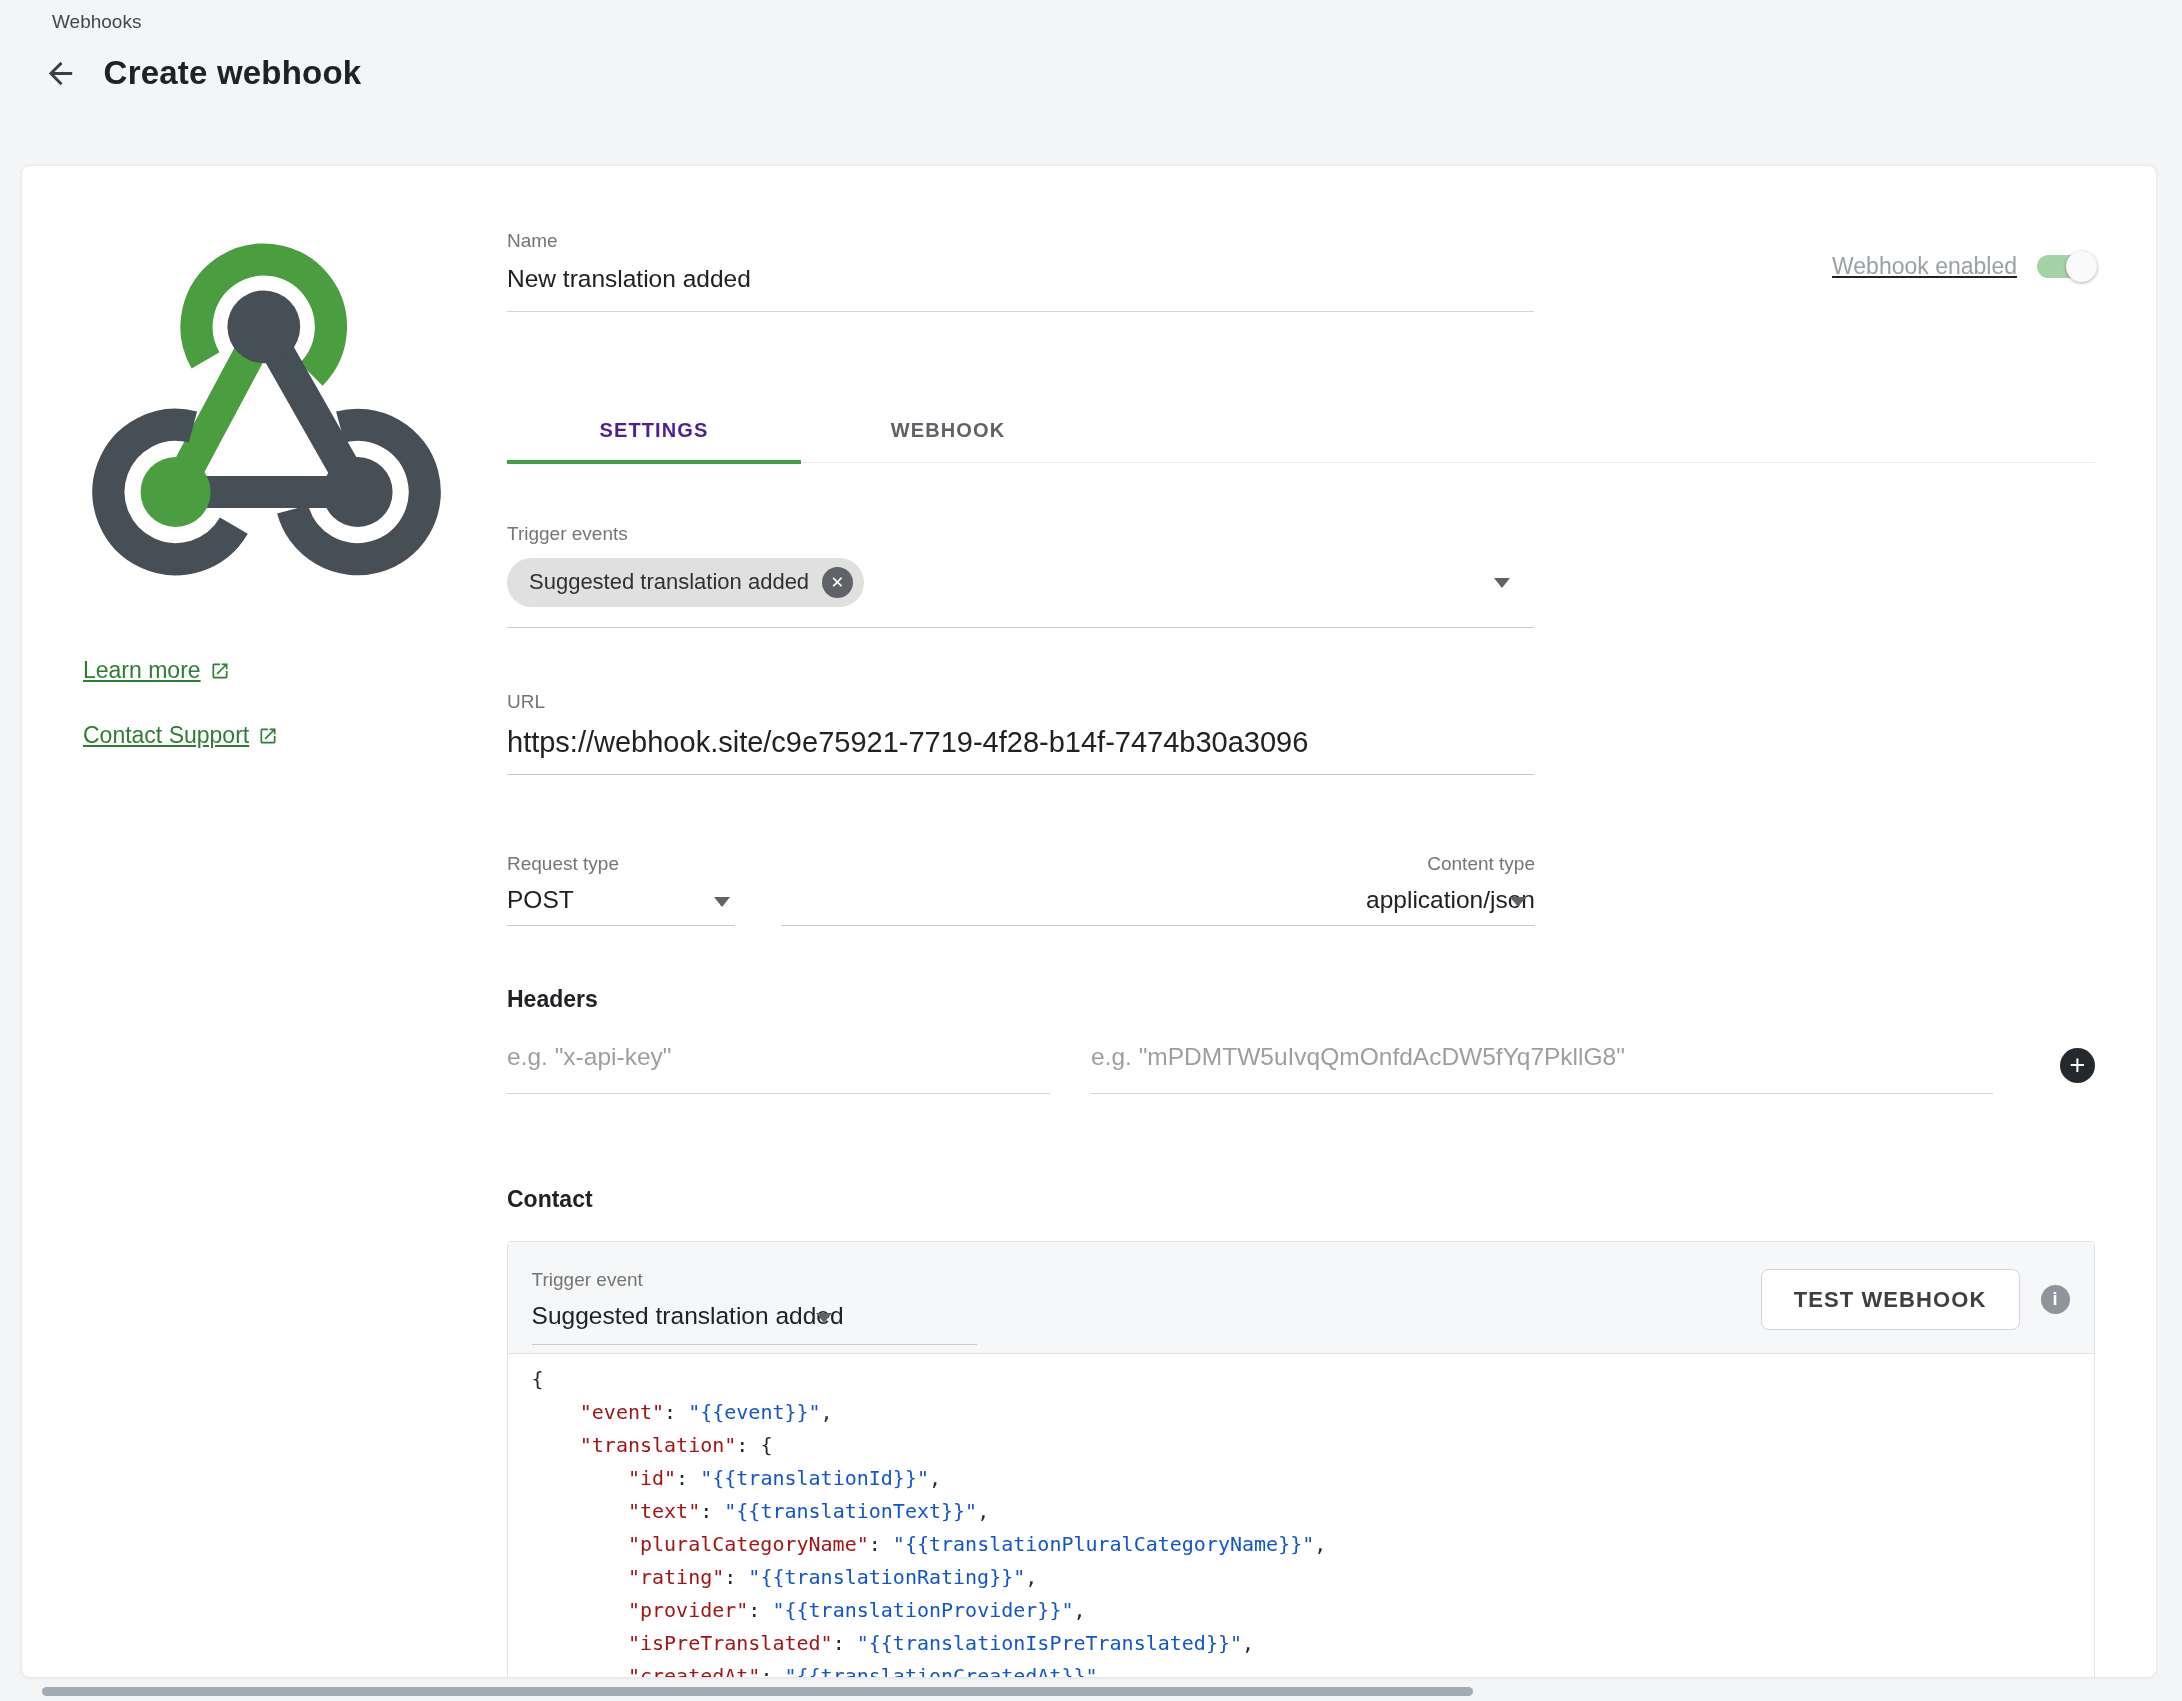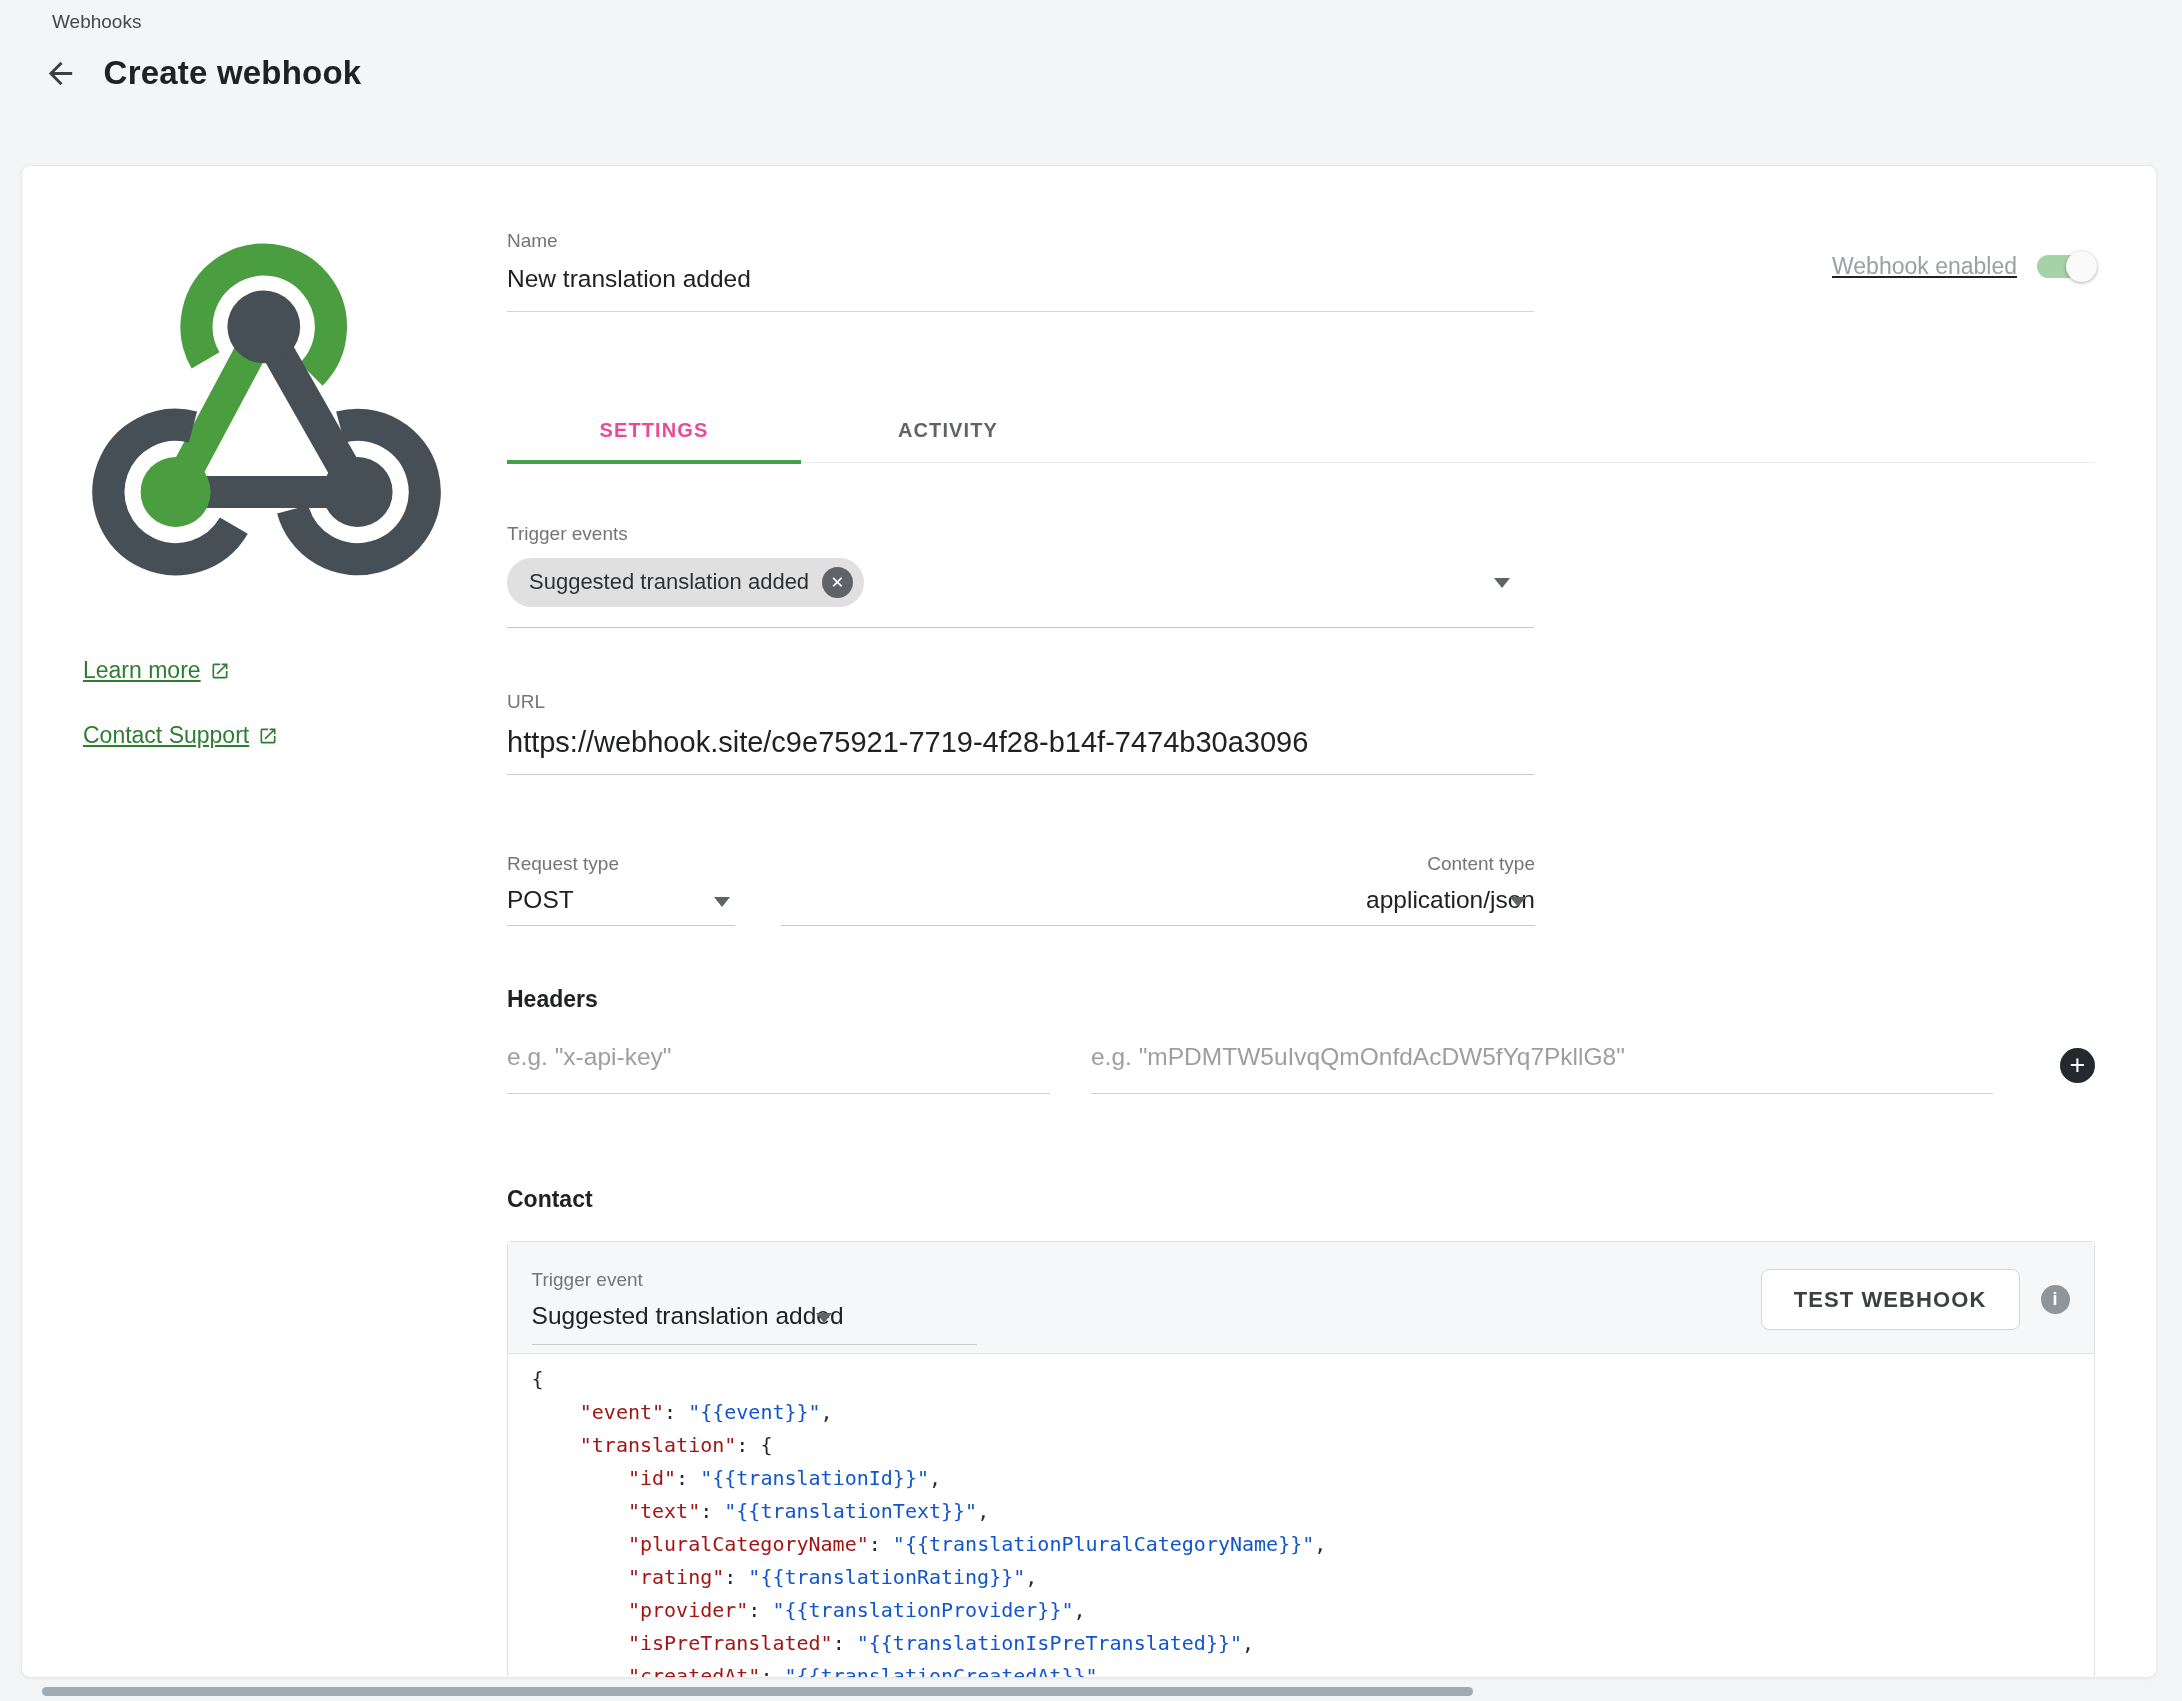--- a/index.html
+++ b/index.html
@@ -42,21 +42,21 @@
   .switch.on .track { background:#a5d2a7; }
   .switch .thumb { position:absolute; top:-3.6px; left:-1.8px; width:31px; height:31px; border-radius:50%;
       background:#fafafa; box-shadow:0 0.9px 3.6px rgba(0,0,0,0.35); transition:left .1s; }
   .switch.on .thumb { left:29px; }
 
   
   .tabs { position:absolute; left:0; top:231px; width:1588px; height:66px; display:flex;
           border-bottom:0.9px solid #e9ebec; }
   .tab { width:294px; height:66px; display:flex; align-items:center; justify-content:center;
          font-size:20px; font-weight:700; letter-spacing:1.1px; color:#5f6368; cursor:pointer; position:relative; }
-  .tab.active { color:#ec4899; }
+  .tab.active { color:#4c1d95; }
   .tab.active::after { content:""; position:absolute; left:0; right:0; bottom:-0.9px; height:3.6px; background:#43a047; }
 
   
   .trigger-field { position:absolute; left:0; top:357px; width:1027px; border-bottom:0.9px solid #c9c9c9; padding-bottom:20px; }
   .chip-row { margin-top:12.7px; position:relative; height:49px; display:flex; align-items:center; }
   .chip { display:inline-flex; align-items:center; height:49px; background:#e0e0e0; border-radius:24.5px;
           padding:0 11px 0 22px; gap:12.7px; }
   .chip-label { font-size:22px; color:#2e3134; }
   .chip-x { width:31px; height:31px; border-radius:50%; background:#5f6368; color:#fff; font-size:16.4px;
             display:flex; align-items:center; justify-content:center; cursor:pointer; }
@@ -175,21 +175,21 @@
     <div class="toggle-row">
       <span class="toggle-label">Webhook enabled</span>
       <span class="switch on">
         <span class="track"></span>
         <span class="thumb"></span>
       </span>
     </div>
 
     <div class="tabs">
       <div class="tab active">SETTINGS</div>
-      <div class="tab">ACTIVITY</div>
+      <div class="tab">WEBHOOK</div>
     </div>
 
     <div class="trigger-field">
       <label class="f-label">Trigger events</label>
       <div class="chip-row">
         <span class="chip">
           <span class="chip-label">Suggested translation added</span>
           <span class="chip-x">
               <span>✕</span>
             </span>

